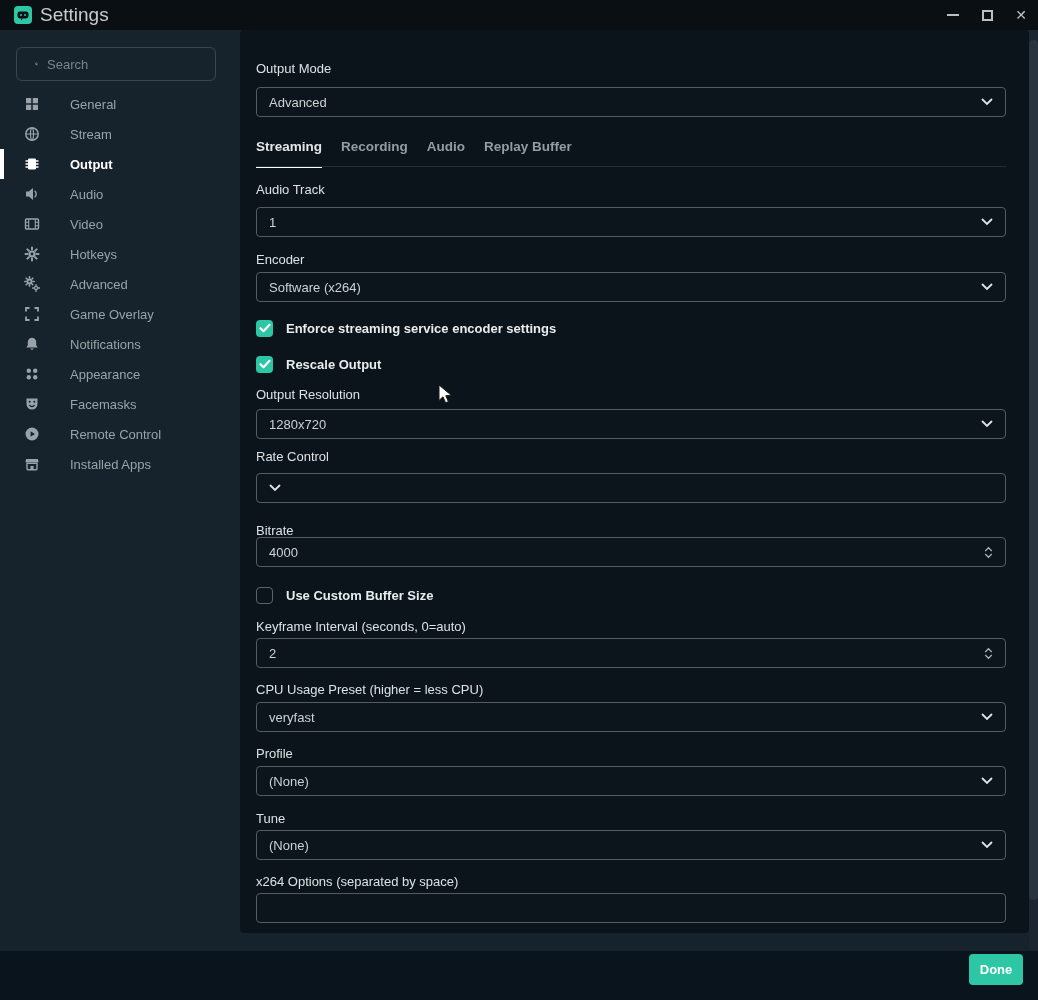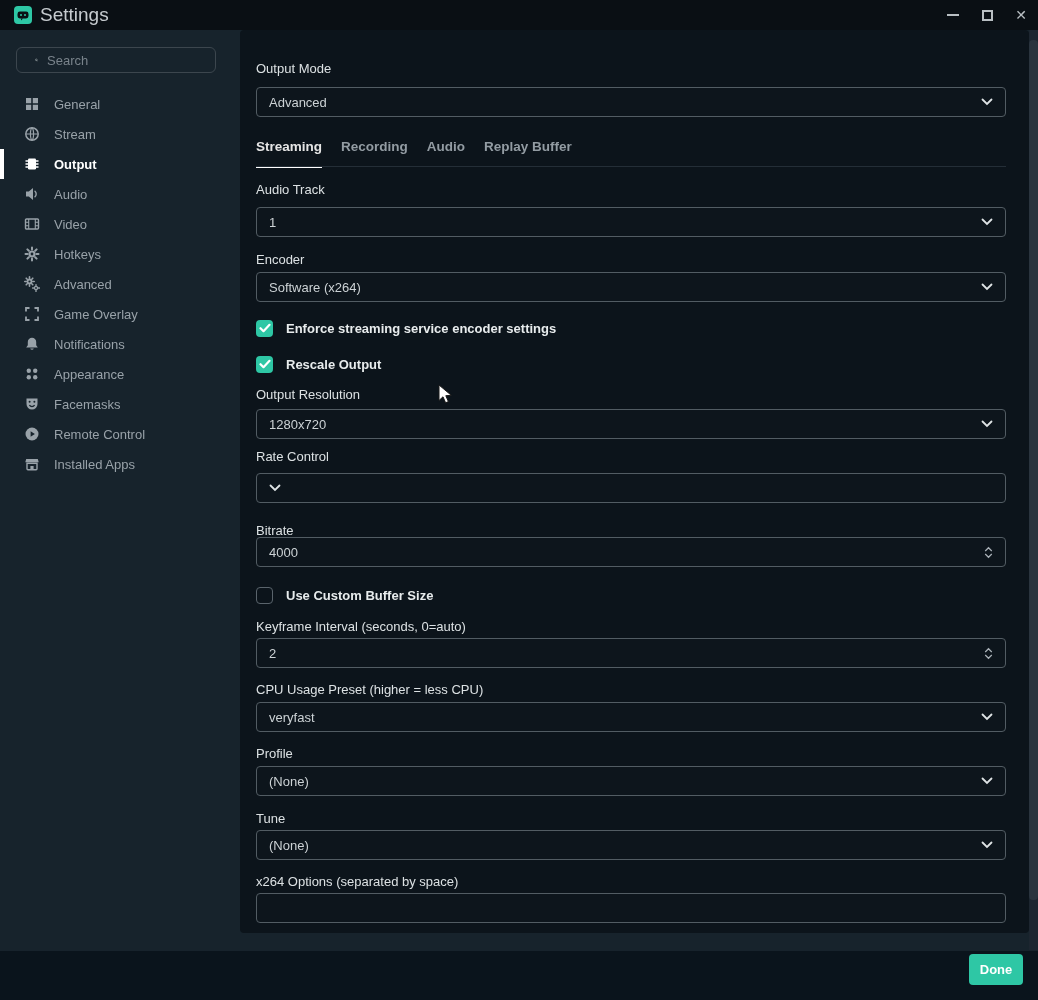--- a/index.html
+++ b/index.html
@@ -12,25 +12,25 @@
   
   .titlebar { position:absolute; left:0; top:0; width:1038px; height:30px; background:#0a0f14; display:flex; align-items:center; }
   .app-icon { position:absolute; left:14px; top:6px; width:18px; height:18px; }
   .win-title { position:absolute; left:40px; top:0; line-height:30px; font-size:19px; color:#c6cbcf; }
   .win-controls { position:absolute; right:0; top:0; height:30px; display:flex; }
   .win-btn { width:34px; height:30px; display:flex; align-items:center; justify-content:center; color:#b9bfc3; cursor:default; }
   .glyph-min { width:12px; height:2px; background:#b9bfc3; }
   .glyph-max { width:11px; height:11px; border:2px solid #b9bfc3; }
   .glyph-close { font-size:14px; line-height:1; color:#b9bfc3; }
   
-  .search-box { position:absolute; left:16px; top:47px; width:200px; height:26px; border:1px solid #3c464e; border-radius:6px; display:flex; align-items:center; padding:0 18px; color:#e7ebed; }
+  .search-box { position:absolute; left:16px; top:47px; width:200px; height:34px; border:1px solid #3c464e; border-radius:6px; display:flex; align-items:center; padding:0 18px; color:#e7ebed; }
   .search-box input { background:transparent; border:none; outline:none; color:#cdd3d6; font-size:13px; margin-left:9px; width:150px; font-family:"Liberation Sans", sans-serif; }
   .search-box input::placeholder { color:#79838b; }
   .nav { position:absolute; left:0; top:89px; width:240px; }
-  .nav-item { position:relative; height:30px; display:flex; align-items:center; padding-left:24px; color:#99a2a9; font-size:13px; cursor:pointer; }
+  .nav-item { position:relative; height:30px; display:flex; align-items:center; padding-left:24px; color:#99a2a9; font-size:13px; cursor:pointer;gap:16px; }
   .nav-item .nicon { width:16px; height:16px; margin-right:14px; flex:0 0 16px; display:flex; }
   .nav-item.active { color:#ffffff; font-weight:700; }
   .nav-item.active .indicator { position:absolute; left:0; top:0; width:4px; height:30px; background:#ffffff; }
   
   .panel { position:absolute; left:240px; top:30px; width:789px; height:903px; background:#0c141b; border-radius:4px; }
   .flabel { position:absolute; left:16px; font-size:13px; color:#dce1e3; white-space:nowrap; }
   .ctrl { position:absolute; left:16px; width:750px; height:30px; border:1px solid #525c63; border-radius:4px; background:#0d151c; color:#ccd2d5; font-size:13px; display:flex; align-items:center; padding:0 12px; }
   .ctrl .val { flex:1; }
   .chev { width:12px; height:8px; color:#dfe4e6; }
   .spinner { display:flex; flex-direction:column; align-items:center; gap:1px; color:#aab2b8; }

